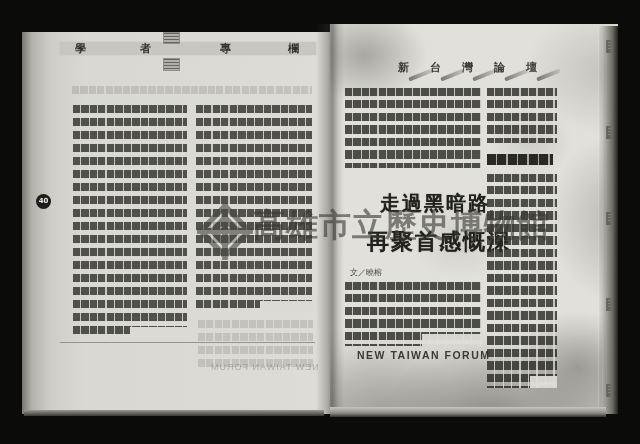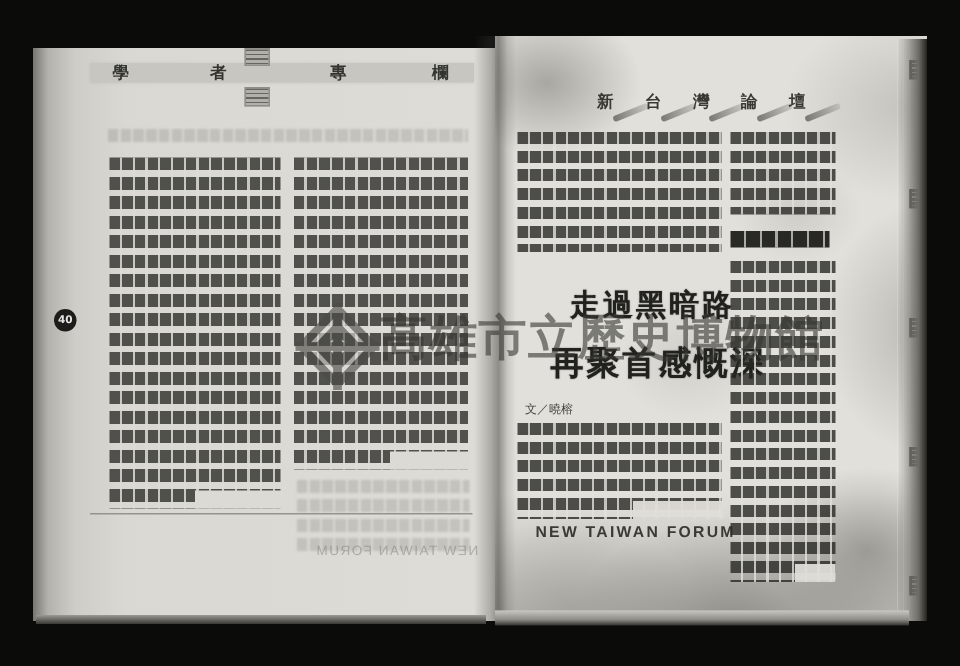--- a/index.html
+++ b/index.html
@@ -48,21 +48,21 @@
   .patch{position:absolute;background:#dcdad4;}
   .patch.rp{background:rgba(223,221,216,.95);}
 
   
   #band{position:absolute;left:38px;top:10px;width:256px;height:13px;background:#c7c6c0;
     box-shadow:0 0 2px rgba(0,0,0,.08);}
   .band-char{position:absolute;top:11px;font-size:11px;font-weight:bold;color:#33332f;line-height:11px;}
   .fold-mark{position:absolute;background:#b2b0ab;border:1px solid #8f8e89;
     background-image:repeating-linear-gradient(180deg,rgba(70,70,66,.7) 0 1px,transparent 1px 3px);}
   #hr-left{position:absolute;left:38px;top:310px;width:255px;height:1px;background:#94938d;}
-  #page-badge{position:absolute;left:14px;top:174px;width:15px;height:15px;border-radius:50%;
+  #page-badge{position:absolute;left:14px;top:162px;width:15px;height:15px;border-radius:50%;
     background:#1c1c1a;color:#e8e6e0;font-size:7px;line-height:15px;text-align:center;font-weight:bold;}
   #ghost-forum{position:absolute;left:188px;top:330px;transform:scaleX(-1);
     font-family:"Liberation Sans",sans-serif;font-size:9px;letter-spacing:1px;
     color:rgba(125,125,118,.5);filter:blur(.4px);}
 
   
   .hdr-char{position:absolute;top:36px;font-size:11px;font-weight:bold;color:#3a3a35;}
   .hdr-slash{position:absolute;top:49px;width:25px;height:4px;border-radius:2px;
     background:linear-gradient(90deg,rgba(85,85,80,.75),rgba(155,155,148,.35));transform:rotate(-22deg);}
   .title-line{position:absolute;font-weight:bold;color:#21211e;letter-spacing:2px;

